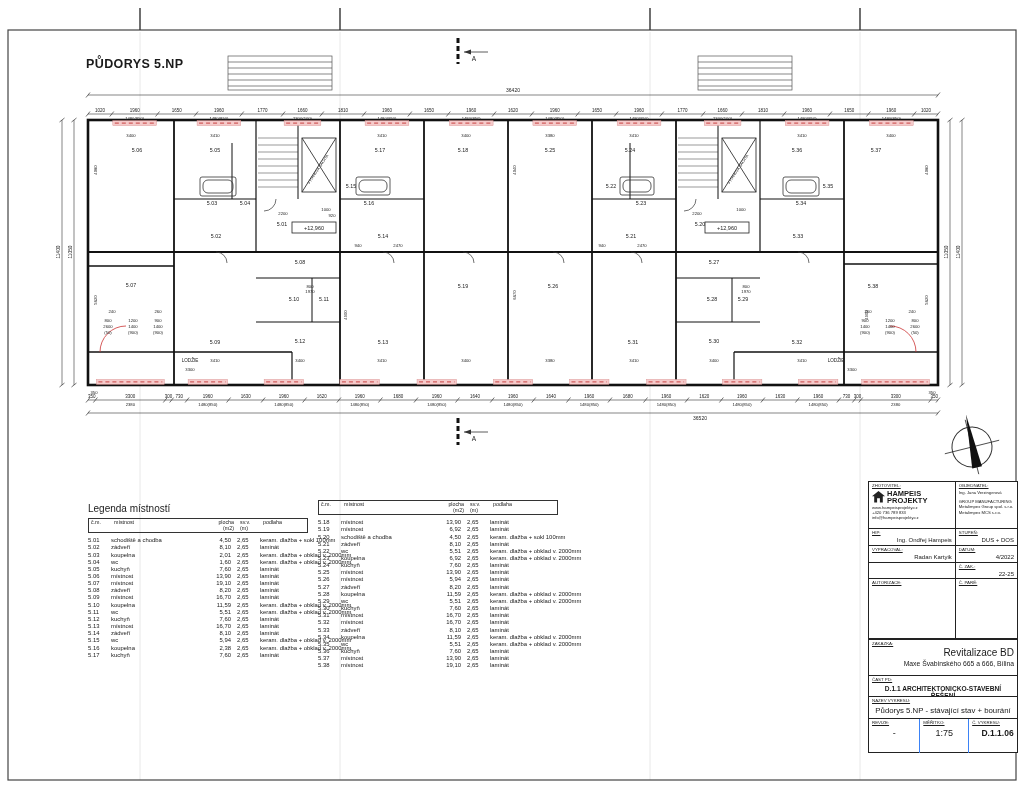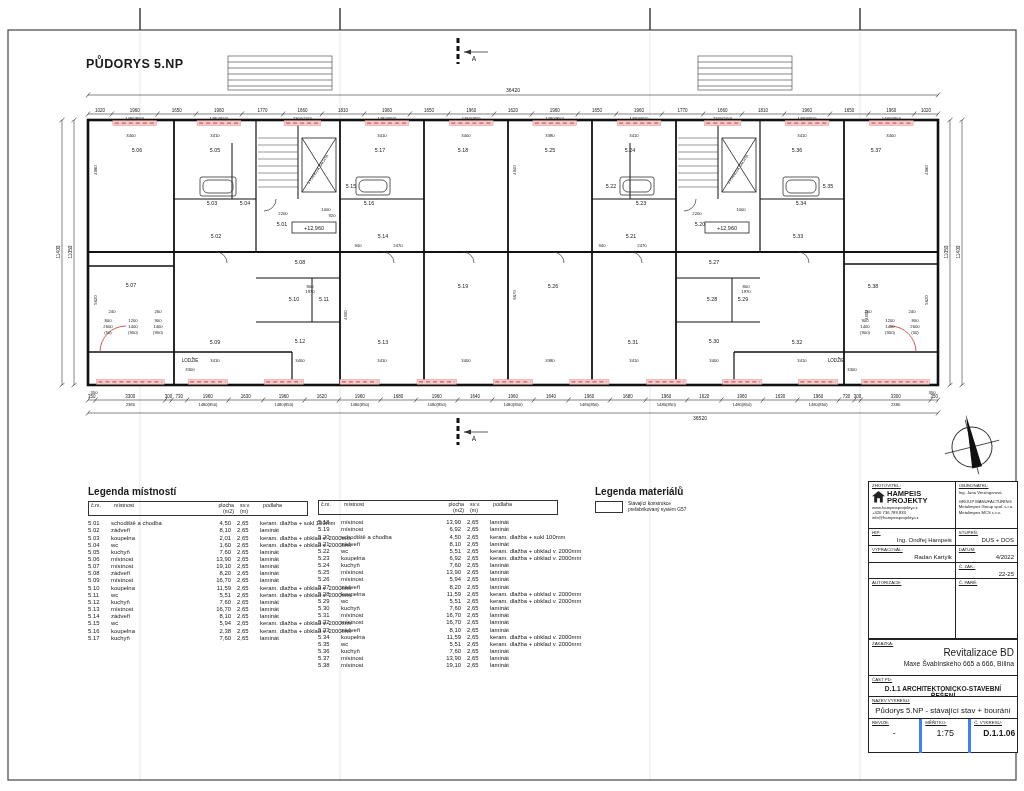--- a/index.html
+++ b/index.html
@@ -2,21 +2,21 @@
 <html><head>
 <meta charset="utf-8">
 <style>
   html,body{margin:0;padding:0;background:#e8e8e8;}
   .sheet{position:relative;width:1024px;height:791px;background:#ffffff;overflow:hidden;
          font-family:"Liberation Sans",sans-serif;color:#1a1a1a;}
   #plan-svg{position:absolute;left:0;top:0;}
   .drawing-title{position:absolute;left:86px;top:57px;font-size:12.5px;font-weight:bold;letter-spacing:.4px;text-align:center;}
   
   .legend{position:absolute;font-size:6px;}
-  .legend h3{margin:0 0 4px 0;font-size:10px;font-weight:bold;}
+  .legend h3{margin:17px 0 4px 0;font-size:10px;font-weight:normal;}
   .lg-head{border:1px solid #333;display:grid;grid-template-columns:23px 95px 31px 23px 1fr;
            padding:1px 2px;font-size:5.3px;line-height:5.6px;}
   .lg-rows{margin-top:4px;}
   .lrow{display:grid;grid-template-columns:23px 95px 31px 23px 1fr;font-size:5.9px;line-height:7.15px;white-space:nowrap;}
   .lrow .num{}
   .lrow .area,.lg-head .area{text-align:right;padding-right:6px;}
   .lrow .hgt,.lg-head .hgt{text-align:left;}
   .legend-left{left:88px;top:486px;width:220px;}
   .legend-right{left:318px;top:500px;width:240px;}
   .legend-mat{left:595px;top:486px;width:170px;}
@@ -35,21 +35,21 @@
   .logo-row{display:flex;align-items:center;margin:2px 0 1px 0;}
   .logo-text{font-weight:bold;font-size:7.5px;line-height:7px;margin-left:2px;}
   .contact{font-size:4.2px;line-height:5.2px;}
   .client{font-size:4.2px;line-height:5.6px;margin-top:2px;}
   .client div:first-child{margin-bottom:3px;}
   .tb-zak1{display:block;text-align:right;font-weight:normal;font-size:10px;margin-top:1px;}
   .tb-zak2{display:block;text-align:right;font-size:6.8px;margin-top:2px;}
   .tb-cast{display:block;text-align:center;font-weight:bold;font-size:6.6px;margin-top:3px;}
   .tb-nazev{display:block;text-align:center;font-size:7.8px;margin-top:3px;}
   .tb-bot{display:grid;grid-template-columns:34% 33% 33%;}
-  .tb-bot .tb-cell{border-left:3px solid #3b82f6;}
+  .tb-bot .tb-cell{border-left:1px solid #3b82f6;}
   .tb-bot .tb-cell:first-child{border-left:none;}
   .tb-big{display:block;text-align:center;font-size:9px;margin-top:3px;}
   .tb-big.bold{font-weight:bold;font-size:8.5px;margin-left:9px;}
 </style>
 </head>
 <body>
 
 <div class="sheet">
 
   <svg id="plan-svg" width="1024" height="791" viewBox="0 0 1024 791">
@@ -773,30 +773,20 @@
         <div class="lrow">
           <span class="num">5.38</span>
           <span class="name">místnost</span>
           <span class="area">19,10</span>
           <span class="hgt">2,65</span>
           <span class="floor">laminát</span>
         </div>
       </div>
   </div>
 
-  <div class="legend legend-mat">
-    <h3>Legenda materiálů</h3>
-    <div class="mat-item">
-      <div class="mat-swatch"></div>
-      <div class="mat-text">
-        <div>Stávající konstrukce</div>
-        <div>prefabrikovaný systém G57</div>
-      </div>
-    </div>
-  </div>
 
   <div class="tblock">
     <div class="tb-row">
       <div class="tb-cell">
         <span class="tb-label">ZHOTOVITEL:</span>
         <div class="logo-row">
           <svg width="13" height="12" viewBox="0 0 13 12">
               <path d="M6.5 0 L13 5.2 H10.8 V11.5 H7.9 V7.2 H5.1 V11.5 H2.2 V5.2 H0 Z" fill="#222"></path>
             </svg>
           <div class="logo-text">

